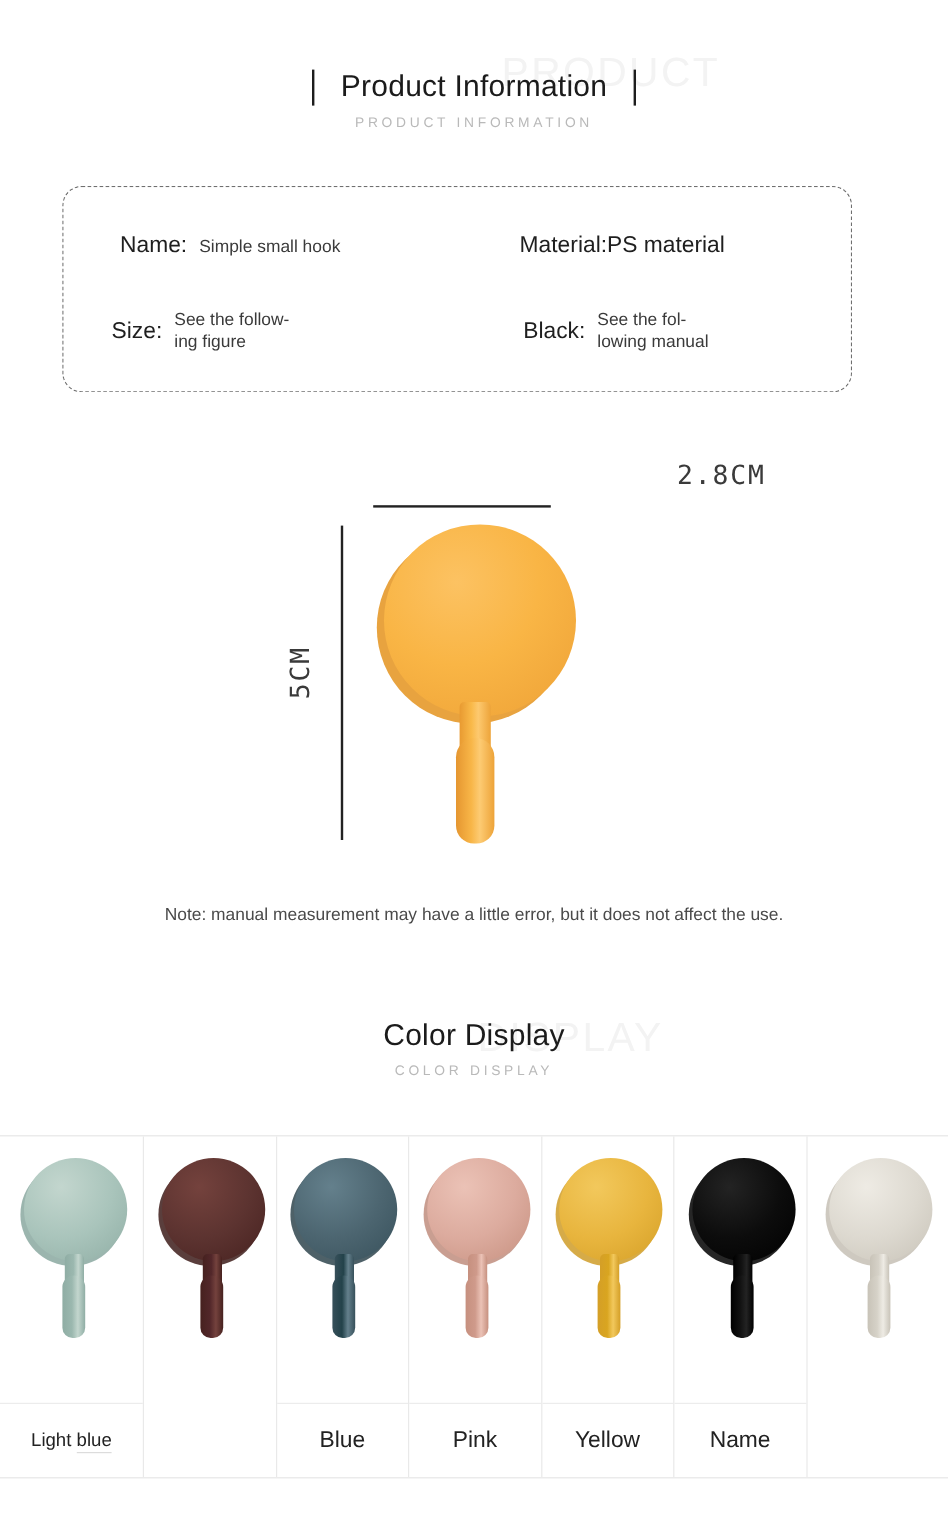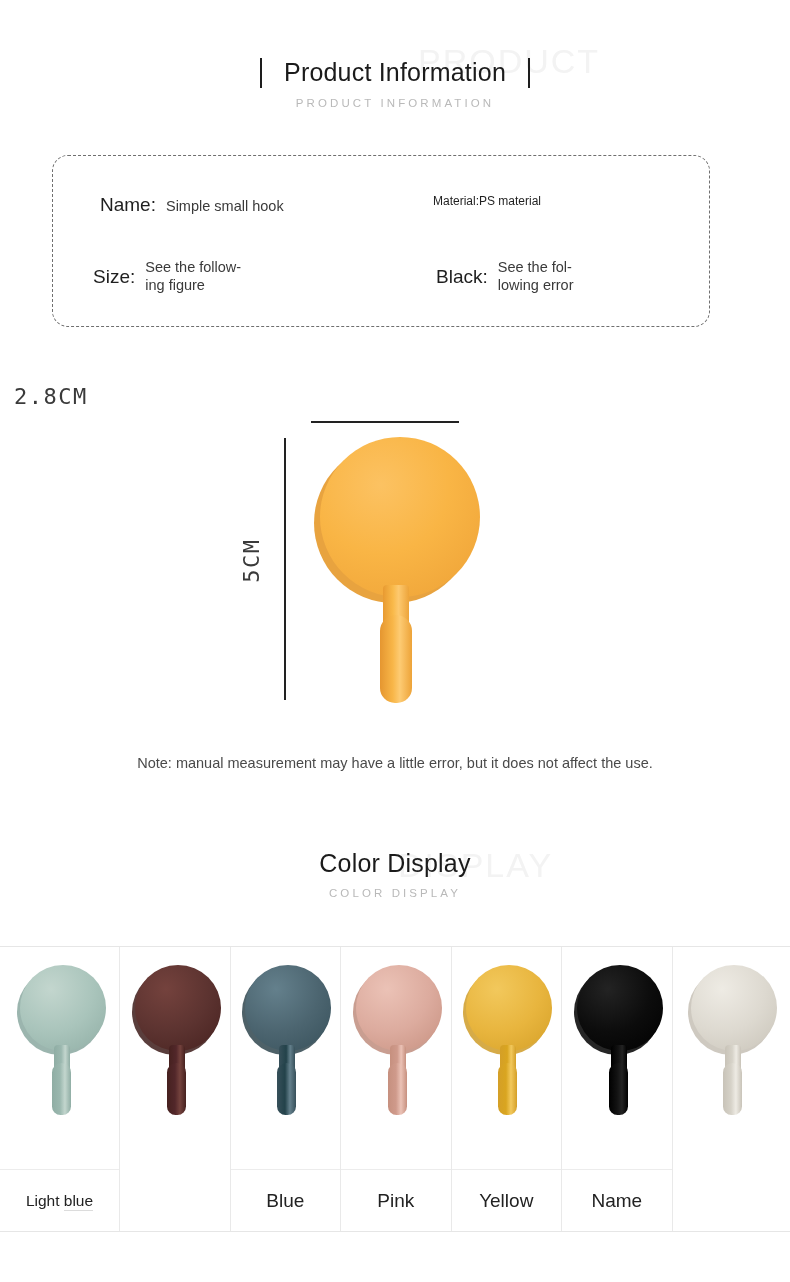--- a/index.html
+++ b/index.html
@@ -84,40 +84,39 @@
   }
   .info-val {
     font-size: 14.5px;
     color: #3a3a3a;
     margin-left: 10px;
     line-height: 1.22;
     max-width: 190px;
   }
   .info-val.wrap { white-space: pre-line; }
   .info-inline {
-    font-size: 12px;
+    font-size: 19px;
     color: #1f1f1f;
     white-space: nowrap;
   }
 
   .cell-name     { left: 47px;  top: 38px; }
   .cell-material { left: 380px; top: 38px; }
   .cell-size     { left: 40px;  top: 103px; align-items: flex-start; }
   .cell-color    { left: 383px; top: 103px; align-items: flex-start; }
   .cell-size .info-key, .cell-color .info-key { position: relative; top: 7px; }
   .dim-top-label {
     position: absolute;
     left: 0; top: 384px;
     width: 638px;
-    text-align: left;
+    text-align: right;
     font-size: 22px;
     letter-spacing: 1.5px;
     color: #3a3a3a;
     font-family: "DejaVu Sans Mono", monospace;
-    margin-left: 14px;
   }
   .dim-line-h {
     position: absolute;
     left: 311px;
     top: 421px;
     width: 148px;
     height: 1.6px;
     background: #222;
   }
   .dim-line-v {
@@ -320,21 +319,21 @@
 
   <div class="info-cell cell-size">
     <span class="info-key">Size:</span>
     <span class="info-val wrap">See the follow-
 ing figure</span>
   </div>
 
   <div class="info-cell cell-color">
     <span class="info-key">Black:</span>
     <span class="info-val wrap">See the fol-
-lowing error</span>
+lowing manual</span>
   </div>
 </div>
 
 <div class="dim-top-label">2.8CM</div>
 <div class="dim-line-h"></div>
 <div class="dim-line-v"></div>
 <div class="dim-side-label">5CM</div>
 
 <div class="hook hook-main">
   <span class="shadow-disc"></span>

